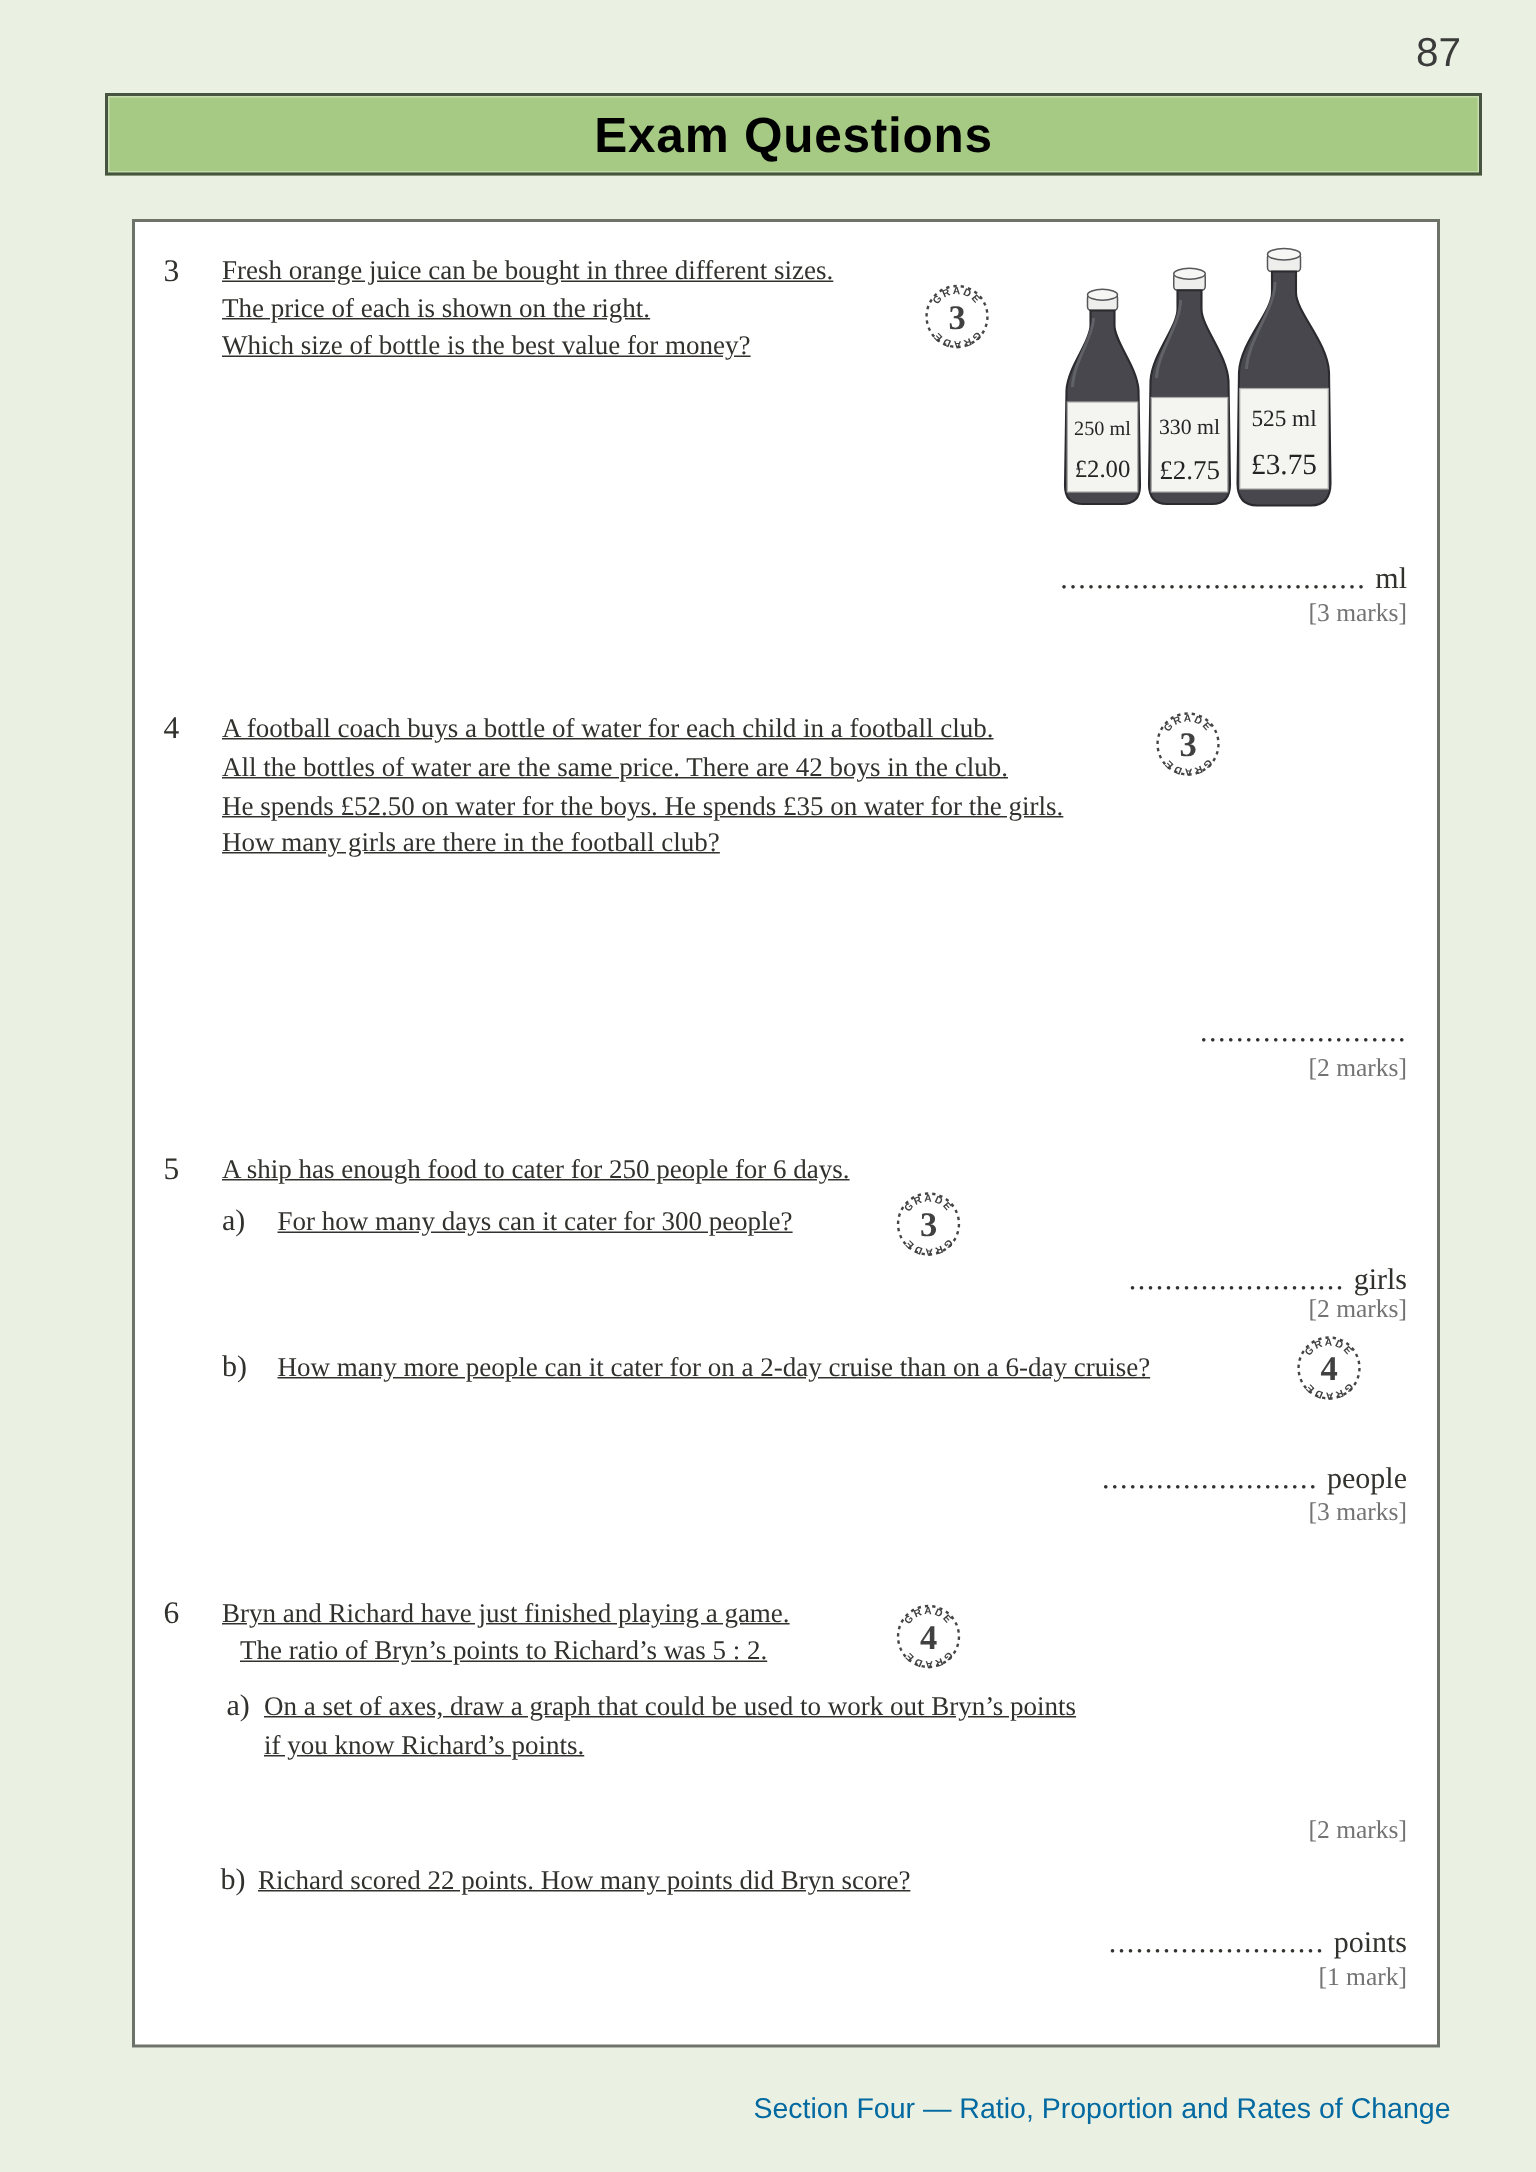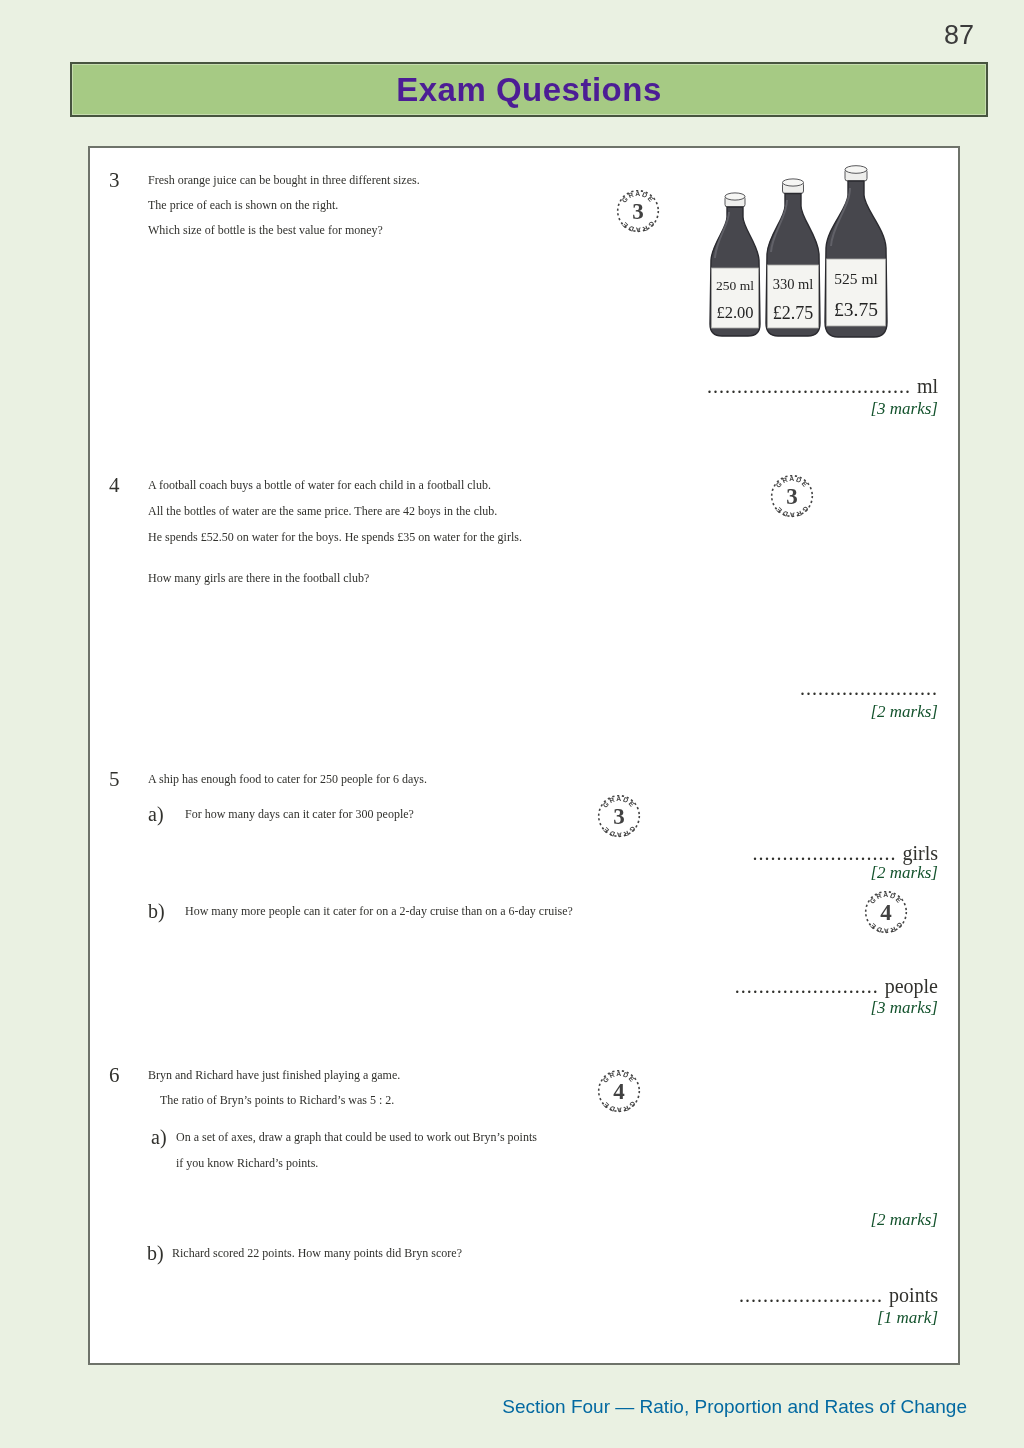--- a/index.html
+++ b/index.html
@@ -18,40 +18,40 @@
   }
   .header-bar {
     position:absolute; left:70px; top:62px; width:914px; height:51px;
     background:#a6ca84;
     border:2px solid #47543f;
     box-shadow: inset 0 0 0 1px #c6dcae;
     display:flex; align-items:center; justify-content:center;
   }
   .header-title {
     font-family:"Liberation Sans", sans-serif;
-    font-weight:bold; font-size:33px; color:#4c1d95;
+    font-weight:bold; font-size:33px; color:#000000;
     letter-spacing:0.5px;
   }
   .content-box {
     position:absolute; left:88px; top:146px; width:868px; height:1215px;
     background:#ffffff;
     border:2px solid #6e736a;
   }
   .q-num { position:absolute; font-size:21px; line-height:24px; }
-  .q-line { position:absolute; font-size:12px; line-height:24px; white-space:nowrap; }
+  .q-line { position:absolute; font-size:18px; line-height:24px; white-space:nowrap;text-decoration:underline; }
   .sub-label { position:absolute; font-size:20px; line-height:24px; }
   .answer-row {
     position:absolute; right:20px; text-align:right;
     font-size:20px; line-height:24px; white-space:nowrap;
   }
   .dots { letter-spacing:1px; }
   .unit { margin-left:6px; }
   .marks-row {
     position:absolute; right:20px; text-align:left;
-    font-size:17px; font-style:italic; color:#14532d; line-height:20px;
+    font-size:17px; color:#737373; line-height:20px;
   }
   .badge { position:absolute; }
   .badge-arc {
     font-family:"Liberation Sans", sans-serif;
     font-size:6.8px; font-weight:bold; letter-spacing:1.3px; fill:#414141;
   }
   .badge-num {
     font-family:"Liberation Serif", serif;
     font-size:23px; font-weight:bold; fill:#414141;
   }
@@ -123,21 +123,21 @@
 
   <div class="answer-row" style="top:226px;">
     <span class="dots">..................................</span><span class="unit">ml</span>
   </div>
   <div class="marks-row" style="top:251px;">[3 marks]</div>
 
   <div class="q-num" style="left:19px; top:325px;">4</div>
   <div class="q-line" style="left:58px; top:325px;text-align:right;">A football coach buys a bottle of water for each child in a football club.</div>
   <div class="q-line" style="left:58px; top:351px;">All the bottles of water are the same price.  There are 42 boys in the club.</div>
   <div class="q-line" style="left:58px; top:377px;">He spends £52.50 on water for the boys.  He spends £35 on water for the girls.</div>
-  <div class="q-line" style="left:58px; top:418px;">How many girls are there in the football club?</div>
+  <div class="q-line" style="left:58px; top:401px;">How many girls are there in the football club?</div>
 
   <svg class="badge" style="left:680px; top:326px;" width="44" height="44" viewBox="0 0 44 44">
     <circle cx="22" cy="22" r="20.3" fill="none" stroke="#454545" stroke-width="1.6" stroke-dasharray="2.2,2.7"></circle>
     <path id="arcT2" d="M 7,22 A 15,15 0 0 1 37,22" fill="none"></path>
     <path id="arcB2" d="M 38.5,22 A 16.5,16.5 0 0 1 5.5,22" fill="none"></path>
     <text class="badge-arc"><textPath href="#arcT2" startOffset="50%" text-anchor="middle">GRADE</textPath></text>
     <text class="badge-arc"><textPath href="#arcB2" startOffset="50%" text-anchor="middle">GRADE</textPath></text>
     <text x="22" y="30" text-anchor="middle" class="badge-num">3</text>
   </svg>
 

